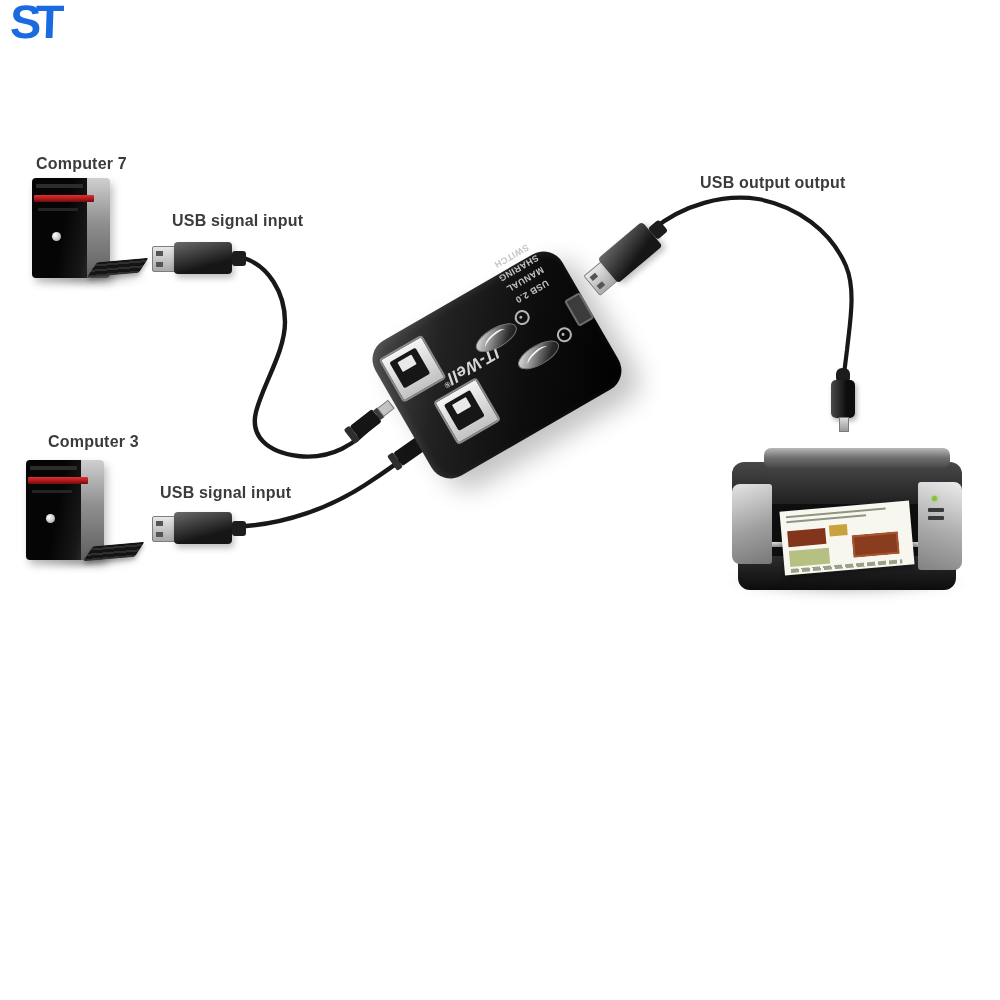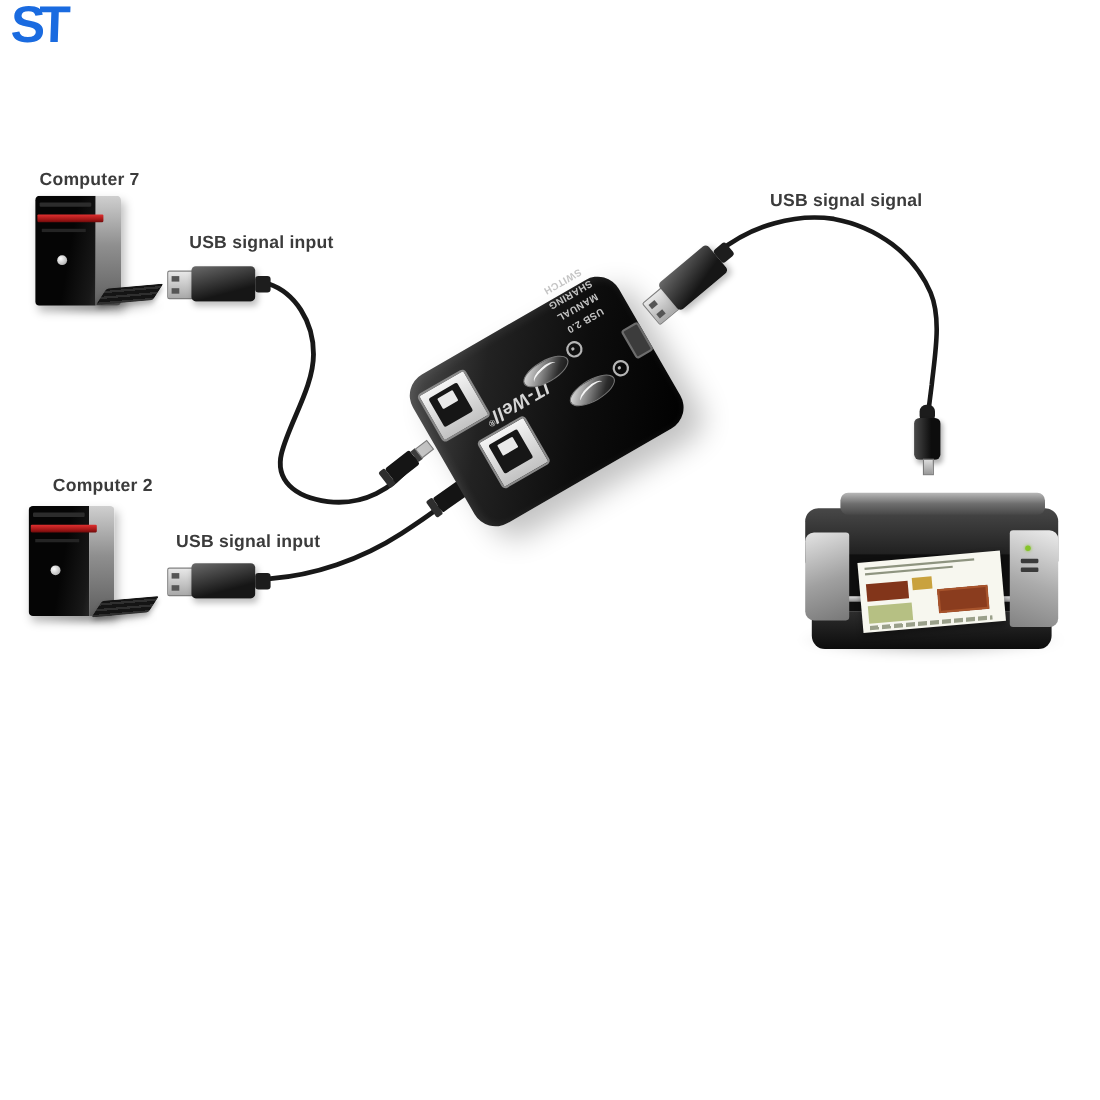--- a/index.html
+++ b/index.html
@@ -148,21 +148,21 @@
   <div class="abs lbl" style="left:172px;top:212px;">USB signal input</div>
   <div class="abs usbA" style="left:152px;top:240px;">
     <div class="abs usbA-tip">
         <i></i>
         <i></i>
       </div>
     <div class="abs usbA-body"></div>
     <div class="abs usbA-neck"></div>
   </div>
 
-  <div class="abs lbl" style="left:48px;top:433px;">Computer 2</div>
+  <div class="abs lbl" style="left:48px;top:433px;">Computer 3</div>
   <div class="abs tower" style="left:24px;top:460px;">
     <div class="abs t-shadow"></div>
     <div class="abs t-body">
       <div class="abs t-front"></div>
       <div class="abs t-side"></div>
       <div class="abs t-drive"></div>
       <div class="abs t-stripe"></div>
       <div class="abs t-slot"></div>
       <div class="abs t-power"></div>
     </div>
@@ -207,21 +207,21 @@
     <div class="abs ind" style="left:174px;top:78px;">
         <i></i>
       </div>
     <div class="abs flip dev-title" style="left:136px;top:8px;width:78px;height:30px;">
       <div>USB 2.0 MANUAL</div>
       <div>SHARING SWITCH</div>
     </div>
     <div class="abs out-port" style="left:198px;top:56px;width:14px;height:26px;"></div>
   </div>
 
-  <div class="abs lbl" style="left:700px;top:174px;">USB signal signal</div>
+  <div class="abs lbl" style="left:700px;top:174px;">USB output output</div>
   <div class="abs usbA" style="left:580px;top:237px;transform:rotate(-40deg);">
     <div class="abs usbA-tip">
         <i></i>
         <i></i>
       </div>
     <div class="abs usbA-body"></div>
     <div class="abs usbA-neck"></div>
   </div>
 
   <div class="abs barrel-neck"></div>

